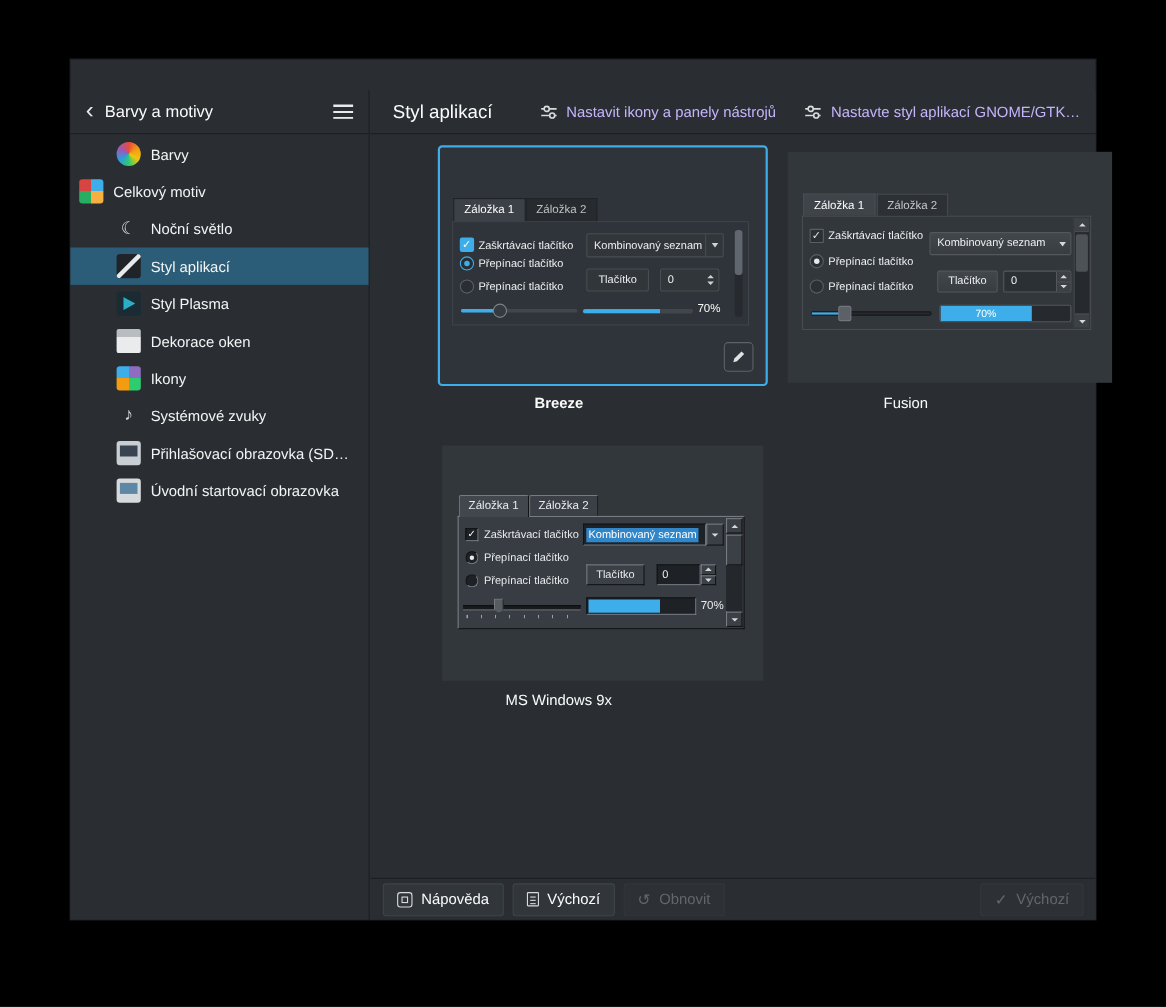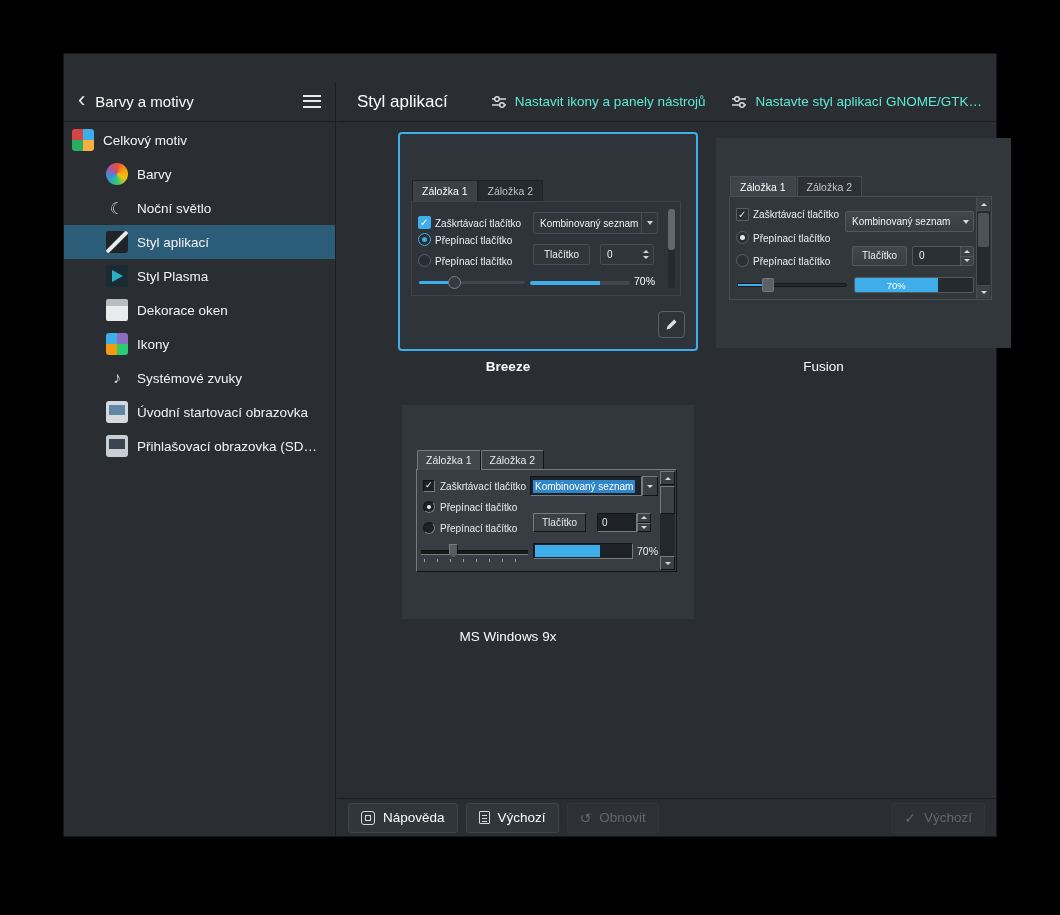--- a/index.html
+++ b/index.html
@@ -45,21 +45,21 @@
   .ic-splash { background:linear-gradient(135deg,#8058b8,#3daee9); }
   .ic-login { background:#c9ced2; }
   .ic-login::after { content:""; position:absolute; left:3px; top:4px; right:3px; height:10px; background:#3a4450; }
   .ic-boot { background:#d6dadd; }
   .ic-boot::after { content:""; position:absolute; left:3px; top:4px; right:3px; height:10px; background:#5d87a5; }
 
   
   .main { position:absolute; left:273px; top:28px; right:0; bottom:0; background:#2a2e32; }
   .main-header { height:40px; border-bottom:1px solid #1c1f22; display:flex; align-items:center; padding:0 14px 0 20px; }
   .page-title { font-size:17px; color:#fcfcfc; flex:1; }
-  .toolbar-btn { display:flex; align-items:center; gap:8px; color:#5eead4; font-size:13.5px; margin-left:26px; white-space:nowrap; cursor:default; }
+  .toolbar-btn { display:flex; align-items:center; gap:8px; color:#c4b5fd; font-size:13.5px; margin-left:26px; white-space:nowrap; cursor:default; }
 
   .content { position:absolute; left:0; top:41px; right:0; bottom:39px; }
   .card { position:absolute; cursor:default;margin-left:40px; }
   .card-breeze { left:21px; top:9px; width:300px; height:219px; background:#2f343a; border:2px solid #3daee9; border-radius:4px; }
   .card-fusion { left:339px; top:15px; width:295px; height:210px; background:#32373c; }
   .card-win9x  { left:25px; top:282px; width:292px; height:214px; background:#32373c; }
   .preview-label { position:absolute; font-size:13.5px; color:#fcfcfc; text-align:center; }
   .lbl-breeze { left:21px; top:236px; width:300px; font-weight:bold; }
   .lbl-fusion { left:339px; top:236px; width:295px; }
   .lbl-win9x  { left:25px; top:506px; width:292px; }
@@ -195,29 +195,29 @@
   <div class="window">
 
 
     <div class="sidebar">
       <div class="sidebar-header">
         <span class="back-btn">‹</span>
         <span class="sidebar-title">Barvy a motivy</span>
         <span class="hamburger"></span>
       </div>
       <div class="side-list">
+        <div class="side-item indent">
+          <span class="ic ic-colors"></span>
+          <span>Barvy</span>
+        </div>
         <div class="side-item">
           <span class="ic ic-global"></span>
           <span>Celkový motiv</span>
         </div>
         <div class="side-item indent">
-          <span class="ic ic-colors"></span>
-          <span>Barvy</span>
-        </div>
-        <div class="side-item indent">
           <span class="ic ic-night"></span>
           <span>Noční světlo</span>
         </div>
         <div class="side-item indent selected">
           <span class="ic ic-appstyle"></span>
           <span>Styl aplikací</span>
         </div>
         <div class="side-item indent">
           <span class="ic ic-plasma"></span>
           <span>Styl Plasma</span>
@@ -228,26 +228,26 @@
         </div>
         <div class="side-item indent">
           <span class="ic ic-icons"></span>
           <span>Ikony</span>
         </div>
         <div class="side-item indent">
           <span class="ic ic-sounds"></span>
           <span>Systémové zvuky</span>
         </div>
         <div class="side-item indent">
+          <span class="ic ic-login"></span>
+          <span>Přihlašovací obrazovka (SD…</span>
+        </div>
+        <div class="side-item indent">
           <span class="ic ic-boot"></span>
           <span>Úvodní startovací obrazovka</span>
-        </div>
-        <div class="side-item indent">
-          <span class="ic ic-login"></span>
-          <span>Přihlašovací obrazovka (SD…</span>
         </div>
       </div>
     </div>
 
     <div class="main">
       <div class="main-header">
         <span class="page-title">Styl aplikací</span>
         <div class="toolbar-btn">
           <svg width="16" height="16" viewBox="0 0 16 16">
               <g stroke="#d8dadc" stroke-width="1.5" fill="#2a2e32">

